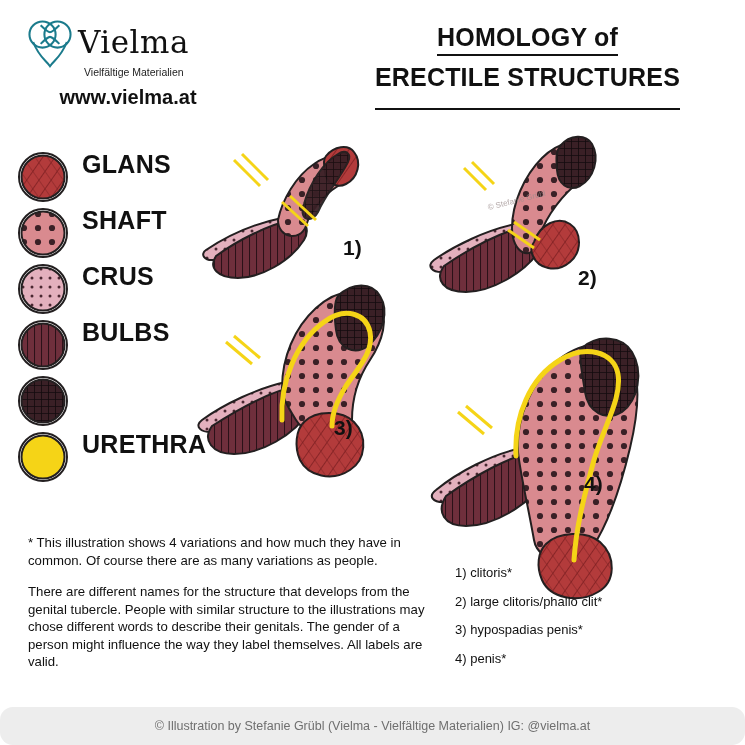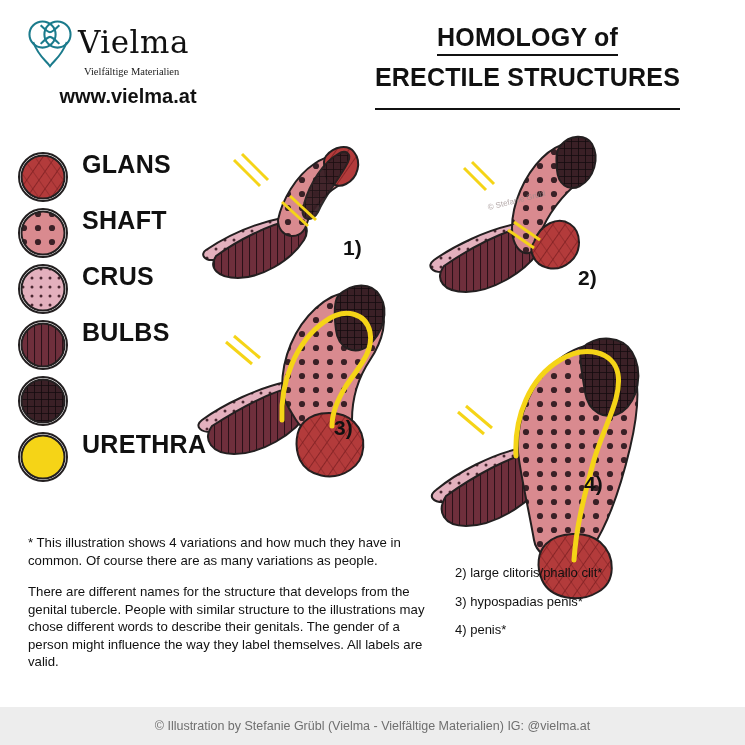--- a/index.html
+++ b/index.html
@@ -39,21 +39,21 @@
     flex: 0 0 auto;
   }
   .logo-word {
     font-family: "DejaVu Serif", serif;
     font-size: 31px;
     letter-spacing: 0.5px;
     color: #111;
     line-height: 1;
   }
   .logo-sub {
-    font-family: Liberation Serif, serif;
+    font-family: Liberation Sans, sans-serif;
     font-size: 10.5px;
     color: #222;
     margin-left: 62px;
     margin-top: -4px;
     text-align: left;
   }
   .logo-url {
     font-family: "Liberation Sans", sans-serif;
     font-weight: bold;
     font-size: 20px;
@@ -165,20 +165,21 @@
     left: 0;
     top: 707px;
     width: 745px;
     height: 38px;
     background: #ededed;
     display: flex;
     align-items: center;
     justify-content: center;
     font-size: 12.5px;
     color: #6f6f6f;
+    border-radius: 13px;
   }
 
   .wm {
     position: absolute;
     left: 487px;
     top: 196px;
     font-size: 8px;
     color: #9a8b8b;
     transform: rotate(-14deg);
     opacity: .75;
@@ -364,20 +365,21 @@
   </div>
 
   <div class="wm">© Stefanie Grübl</div>
 
   <div class="notes">
     <p>* This illustration shows 4 variations and how much they have in common. Of course there are as many variations as people.</p>
     <p>There are different names for the structure that develops from the genital tubercle. People with similar structure to the illustrations may chose different words to describe their genitals. The gender of a person might influence the way they label themselves. All labels are valid.</p>
   </div>
 
   <div class="varlist">
+    <div>1) clitoris*</div>
     <div>2) large clitoris/phallo clit*</div>
     <div>3) hypospadias penis*</div>
     <div>4) penis*</div>
   </div>
 
   <div class="footer">
     <span>© Illustration by Stefanie Grübl (Vielma - Vielfältige Materialien) IG: @vielma.at</span>
   </div>
 
 </div>

